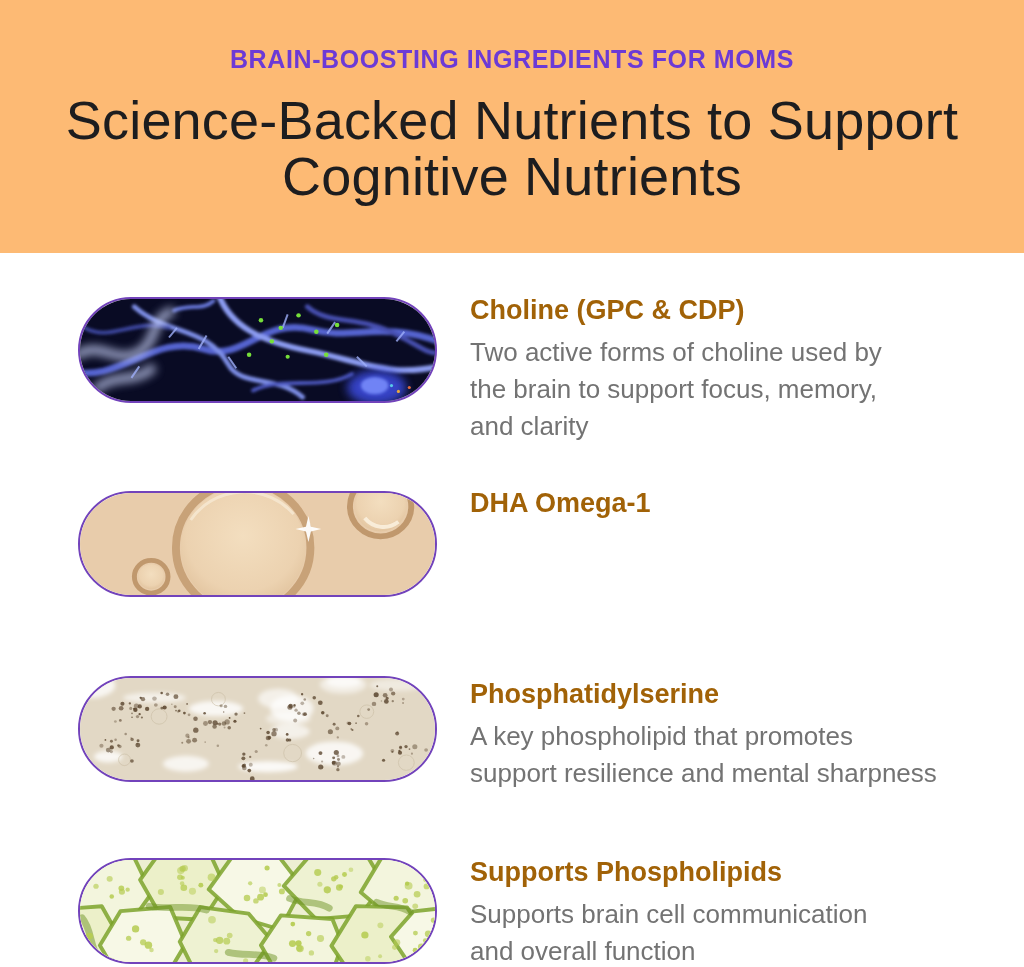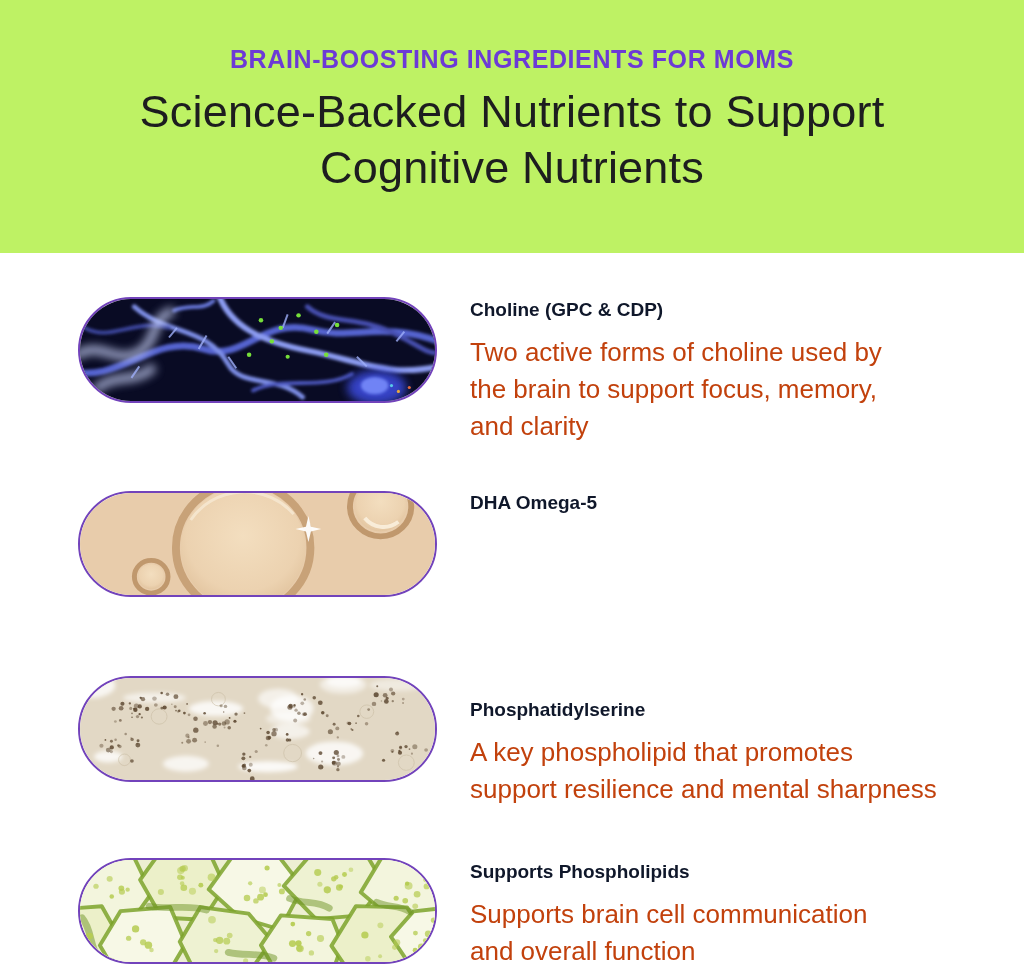--- a/index.html
+++ b/index.html
@@ -3,52 +3,52 @@
 <meta charset="utf-8">
 <style>
   html,body{margin:0;padding:0;}
   body{
     width:1024px;height:967px;overflow:hidden;
     background:#ffffff;
     font-family:"Liberation Sans",sans-serif;
     position:relative;
   }
   .header{
-    height:253px;background:#bef264;
+    height:253px;background:#fdba74;
     text-align:center;box-sizing:border-box;padding-top:46px;
   }
   .eyebrow{
     color:#6c3ad6;font-weight:bold;font-size:25px;letter-spacing:.6px;
     line-height:26px;
   }
   .heading{
-    margin-top:12px;color:#1d1d1f;font-size:45px;line-height:56px;
+    margin-top:20px;color:#1d1d1f;font-size:54px;line-height:56px;
     font-weight:400;letter-spacing:.2px;
   }
   .main{position:relative;height:714px;background:#ffffff;}
   .pill{
     position:absolute;left:78px;width:359px;height:106px;
     border:2px solid #7243bb;border-radius:53px;overflow:hidden;
     box-sizing:border-box;background:#fff;
   }
   .pill svg{display:block;width:100%;height:100%;}
   .pill-1{top:44px;}
   .pill-2{top:238px;}
   .pill-3{top:423px;}
   .pill-4{top:605px;}
   .ing-text{position:absolute;left:470px;width:540px;}
   .text-1{top:40px;}
   .text-2{top:233px;}
-  .text-3{top:440px;}
+  .text-3{top:424px;}
   .text-4{top:602px;}
   .ing-text h2{
-    margin:0;font-size:19px;line-height:34px;font-weight:700;color:#0f172a;
+    margin:0;font-size:27px;line-height:34px;font-weight:700;color:#a16207;
   }
   .ing-text p{
-    margin:7px 0 0 0;font-size:26px;line-height:37px;color:#c2410c;
+    margin:7px 0 0 0;font-size:26px;line-height:37px;color:#737373;
     white-space:pre-line;
   }
 </style>
 </head>
 <body>
 
 <div class="header">
   <div class="eyebrow">BRAIN-BOOSTING INGREDIENTS FOR MOMS</div>
   <div class="heading">
     <div>Science-Backed Nutrients to Support</div>
@@ -140,21 +140,21 @@
       <circle cx="72" cy="87" r="13" fill="url(#odrop)"></circle>
       <circle cx="304" cy="14" r="31" fill="none" stroke="#bb9266" stroke-width="6" opacity="0.9"></circle>
       <circle cx="304" cy="14" r="26" fill="url(#odrop)"></circle>
       <path d="M288,26 A24,24 0 0 0 322,30" fill="none" stroke="#fdf4e4" stroke-width="4" opacity="0.8"></path>
       <g filter="url(#ob1)">
         <path d="M231,24 L233.5,35 L244,37.5 L233.5,40 L231,51 L228.5,40 L218,37.5 L228.5,35 Z" fill="#ffffff" opacity="0.95"></path>
       </g>
     </svg>
   </div>
   <div class="ing-text text-2">
-    <h2>DHA Omega-5</h2>
+    <h2>DHA Omega-1</h2>
   </div>
 
   <div class="pill pill-3">
     <svg id="tissue-svg" viewBox="0 0 359 106" preserveAspectRatio="none">
       <defs>
         <filter id="tb2" x="-40%" y="-40%" width="180%" height="180%">
             <feGaussianBlur stdDeviation="2.2"></feGaussianBlur>
           </filter>
       </defs>
       <rect width="359" height="106" fill="#e2d8c5"></rect>

